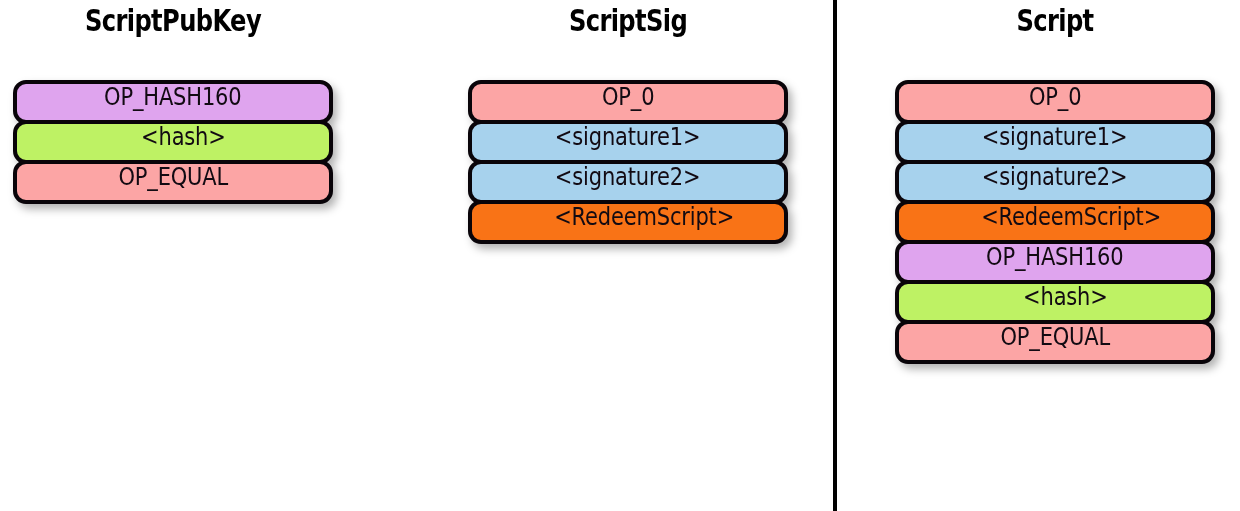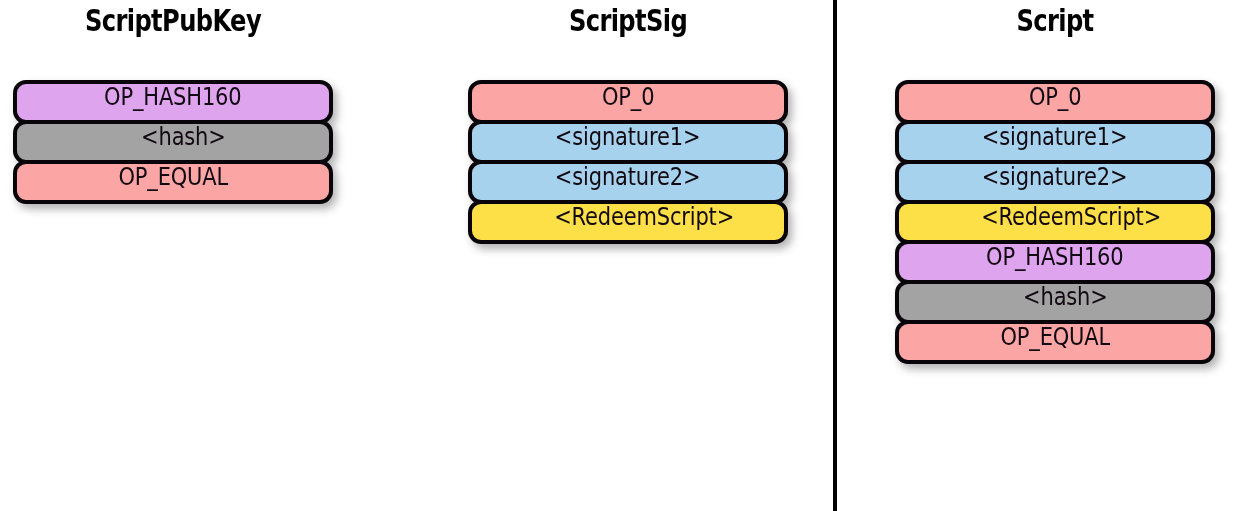--- a/index.html
+++ b/index.html
@@ -83,24 +83,24 @@
     color: #120a12;
     letter-spacing: -0.2px;
     line-height: 1;
     white-space: nowrap;
     transform: scaleX(0.84);
     transform-origin: center center;
   }
 
   
   .c-purple { background: #dfa4ee; }
-  .c-peach  { background: #a3a3a3; padding-left: 20px; }
+  .c-peach  { background: #bef264; padding-left: 20px; }
   .c-pink   { background: #fca5a5; }
   .c-blue   { background: #a7d2ed; }
-  .c-green  { background: #fde047; padding-left: 33px; }
+  .c-green  { background: #f97316; padding-left: 33px; }
 </style>
 </head>
 <body>
 
 <div id="canvas">
 
   <div id="columns-root">
       <div class="column" style="left: 13px; top: 0px; width: 320px; height: 511px; text-decoration: underline;">
         <div class="col-title">ScriptPubKey</div>
         <div class="stack">

